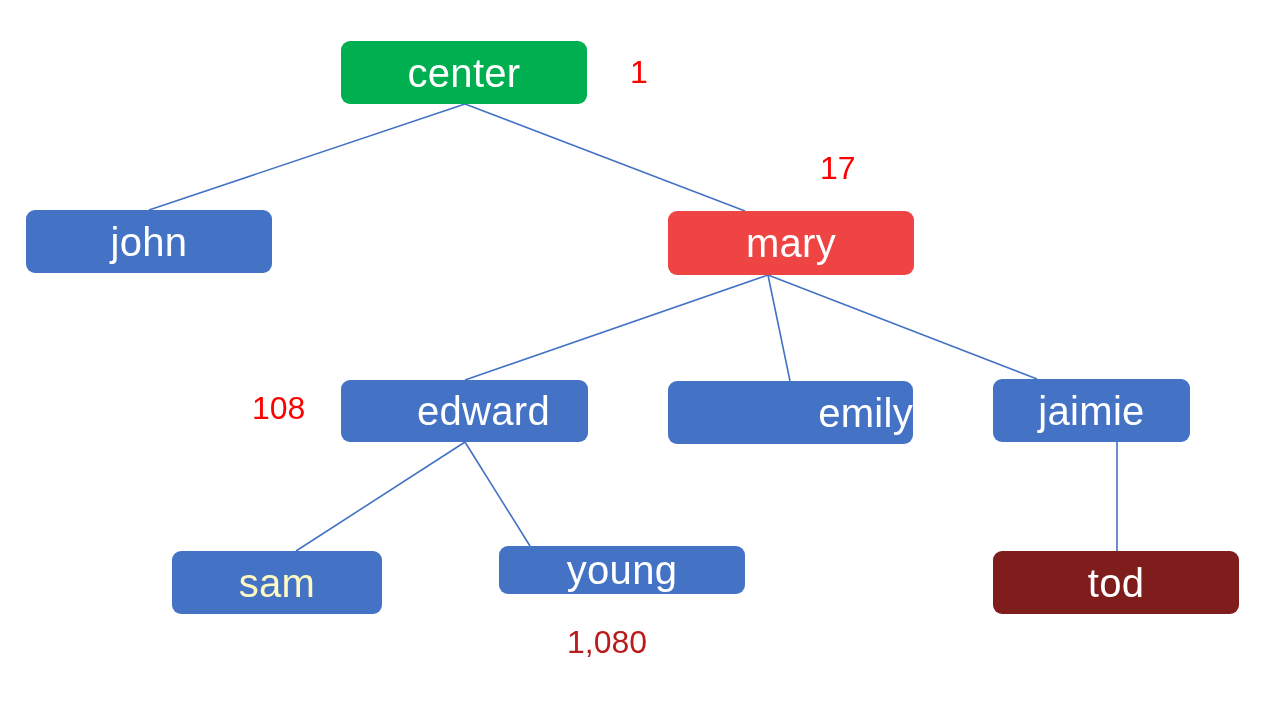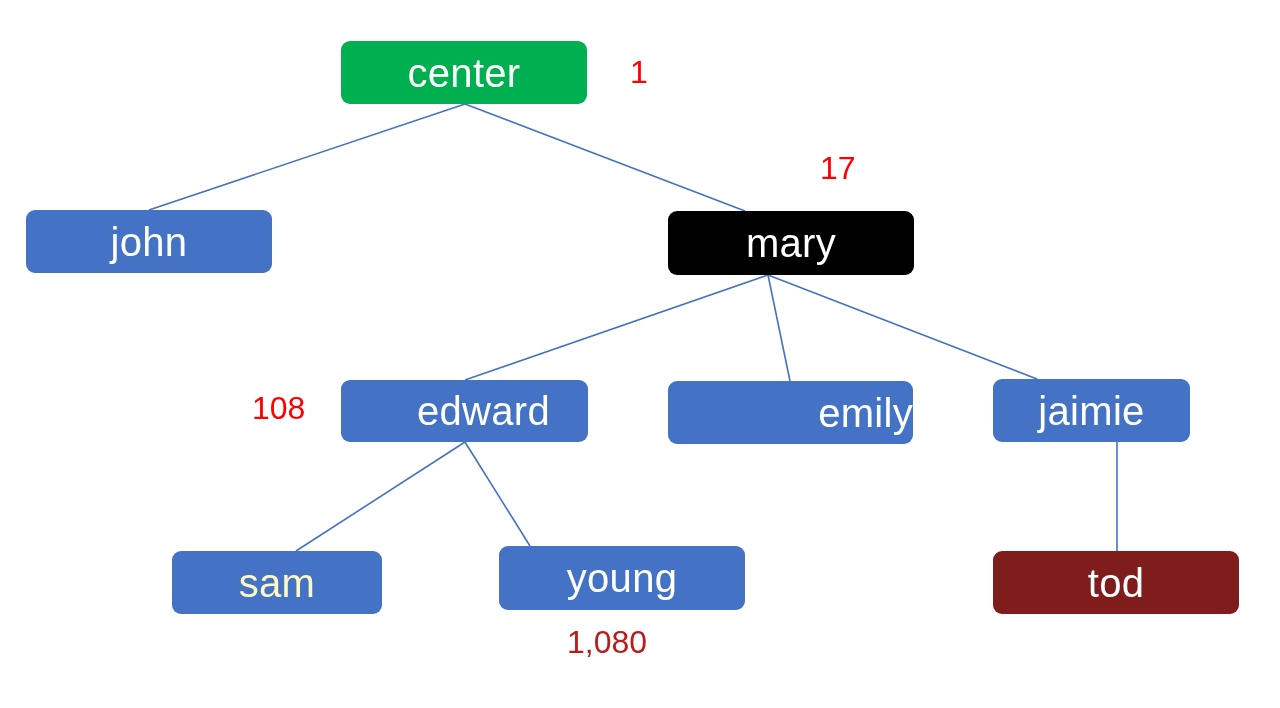--- a/index.html
+++ b/index.html
@@ -72,36 +72,36 @@
       <line x1="1117" y1="442" x2="1117" y2="551" stroke="#4472C4" stroke-width="1.6"></line>
     </svg>
 
   <div id="node-layer">
       <div class="node node-root" style="left: 341px; top: 41px; width: 246px; height: 63px; background: rgb(0, 176, 80); color: rgb(255, 255, 255);">
         <span>center</span>
       </div>
       <div class="node node-branch" style="left: 26px; top: 210px; width: 246px; height: 63px; background: rgb(68, 114, 196); color: rgb(255, 255, 255);">
         <span>john</span>
       </div>
-      <div class="node node-branch" style="left: 668px; top: 211px; width: 246px; height: 64px; background: #000000; color: rgb(255, 255, 255);">
+      <div class="node node-branch" style="left: 668px; top: 211px; width: 246px; height: 64px; background: #ef4444; color: rgb(255, 255, 255);">
         <span>mary</span>
       </div>
       <div class="node node-branch" style="left: 341px; top: 380px; width: 247px; height: 62px; background: rgb(68, 114, 196); color: rgb(255, 255, 255); padding-left: 38px;">
         <span>edward</span>
       </div>
       <div class="node node-branch" style="left: 668px; top: 381px; width: 245px; height: 63px; background: rgb(68, 114, 196); color: rgb(255, 255, 255); justify-content: flex-end;">
         <span>emily</span>
       </div>
       <div class="node node-branch" style="left: 993px; top: 379px; width: 197px; height: 63px; background: rgb(68, 114, 196); color: rgb(255, 255, 255);">
         <span>jaimie</span>
       </div>
       <div class="node node-branch" style="left: 172px; top: 551px; width: 210px; height: 63px; background: rgb(68, 114, 196); color: #fef9c3;">
         <span>sam</span>
       </div>
-      <div class="node node-branch" style="left: 499px; top: 546px; width: 246px; height: 64px; background: rgb(68, 114, 196); color: rgb(255, 255, 255);">
+      <div class="node node-branch" style="left: 499px; top: 546px; width: 246px; height: 48px; background: rgb(68, 114, 196); color: rgb(255, 255, 255);">
         <span>young</span>
       </div>
       <div class="node node-branch" style="left: 993px; top: 551px; width: 246px; height: 63px; background: #7f1d1d; color: rgb(255, 255, 255);">
         <span>tod</span>
       </div>
     </div>
 
   <div id="annotation-layer">
       <div class="annotation" style="left: 630px; top: 56px; color: rgb(255, 0, 0);">1</div>
       <div class="annotation" style="left: 820px; top: 152px; color: rgb(255, 0, 0);">17</div>

